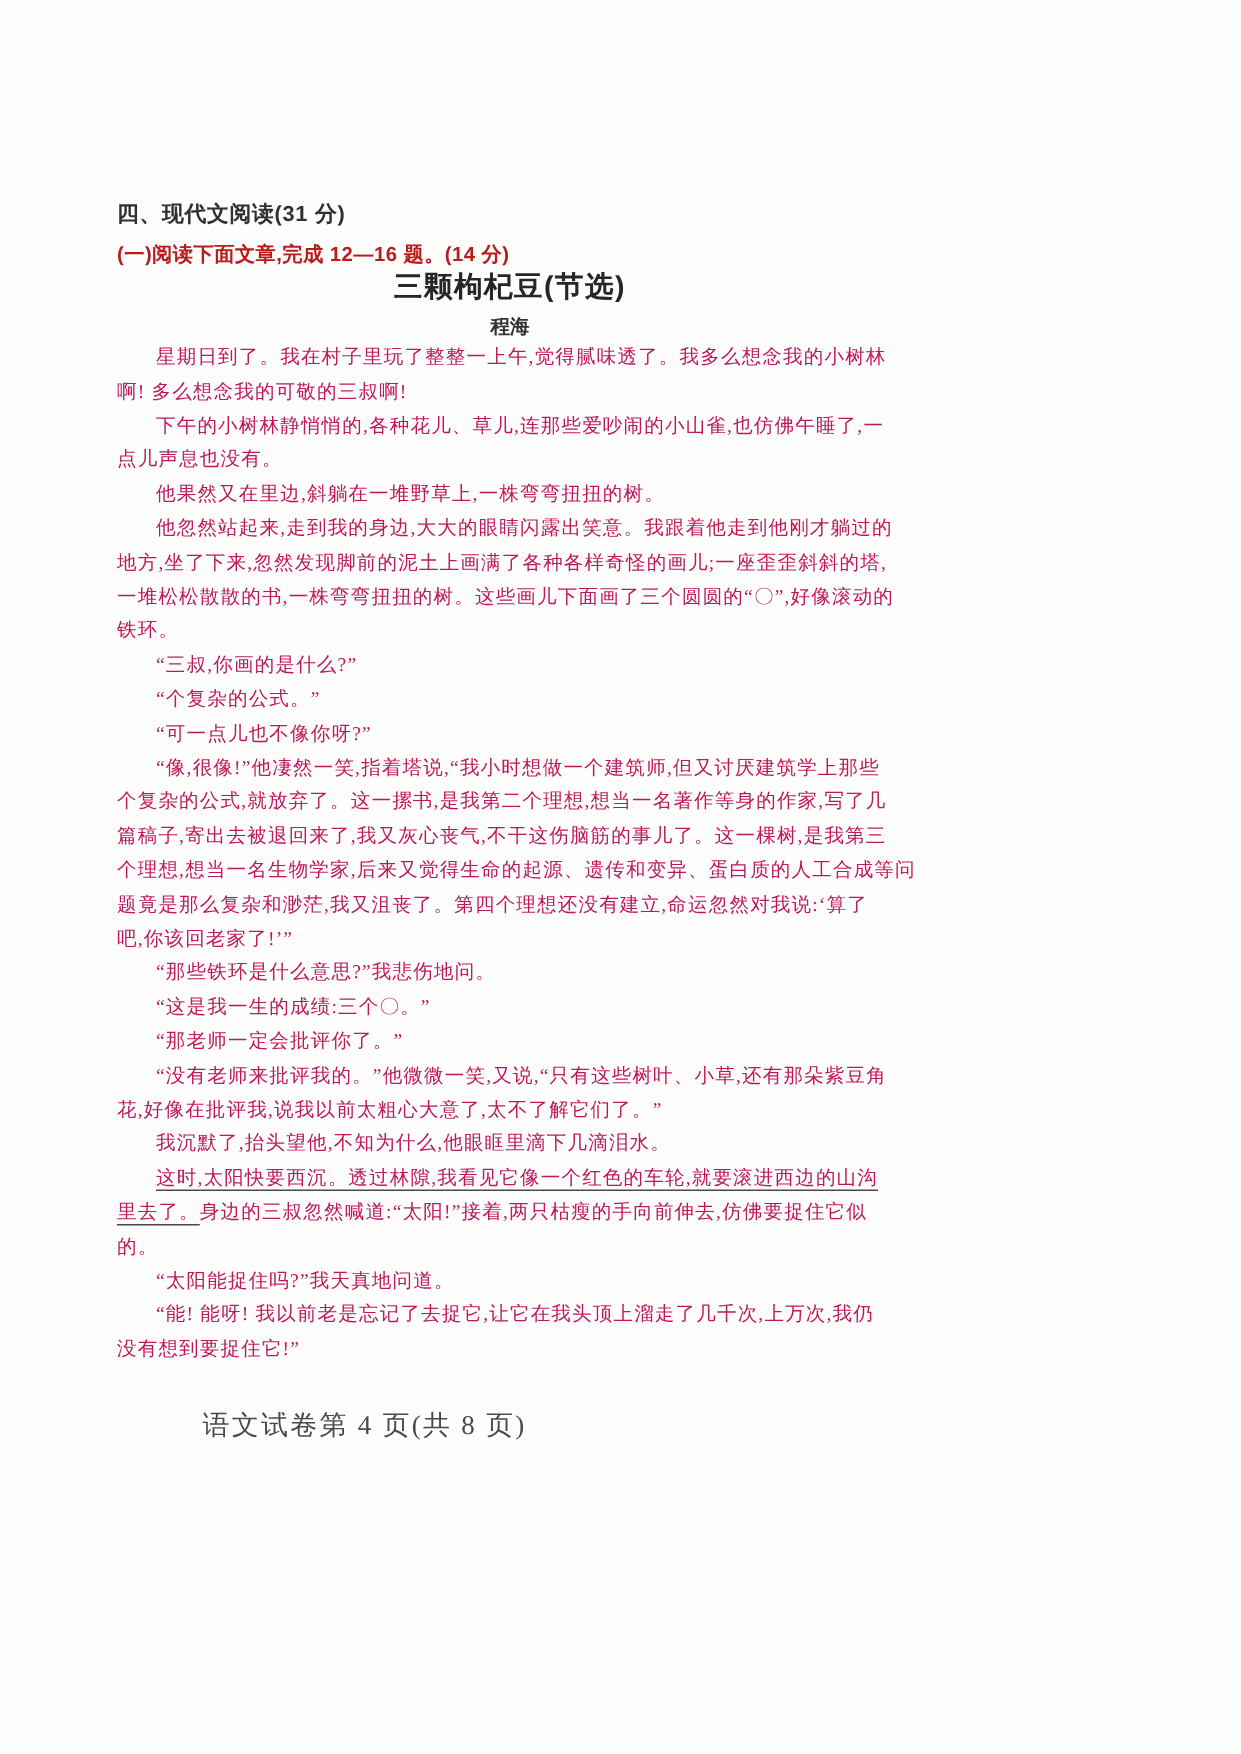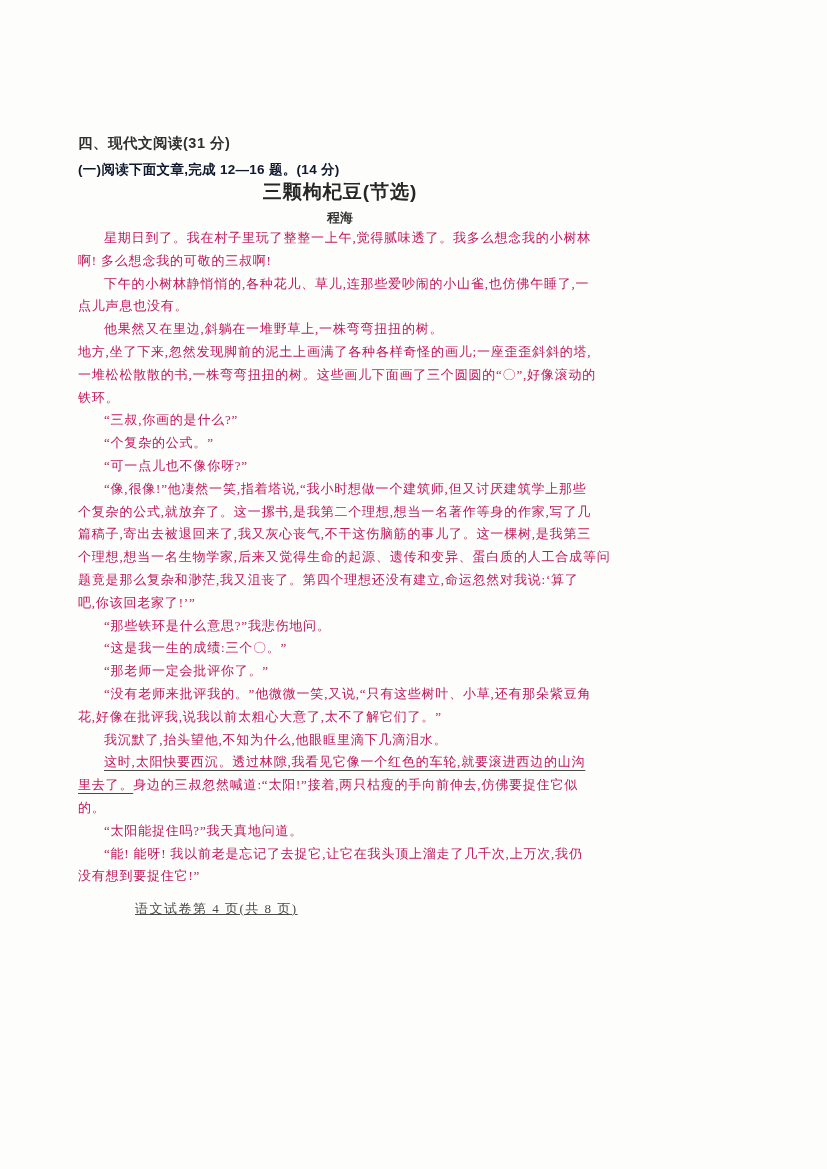--- a/index.html
+++ b/index.html
@@ -21,21 +21,21 @@
     font-size: 14.5px;
     line-height: 18px;
     color: #303030;
     letter-spacing: 0.5px;
   }
   .head2 {
     font-family: "Liberation Sans", sans-serif;
     font-weight: 700;
     font-size: 13.5px;
     line-height: 18px;
-    color: #0f172a;
+    color: #b91c1c;
     margin-top: 9px;
     letter-spacing: 0.3px;
   }
   .title {
     font-family: "Liberation Sans", sans-serif;
     font-weight: 700;
     font-size: 19px;
     line-height: 26px;
     color: #262626;
     text-align: center;
@@ -64,42 +64,42 @@
   .line.indent { padding-left: 26px; }
   .u {
     text-decoration: underline;
     text-underline-offset: 4px;
     text-decoration-thickness: 1px;
     text-decoration-color: #4a4a4a;
   }
   .footer {
     position: absolute;
     left: 135px;
-    top: 900px;
-    font-size: 13px;
+    top: 938px;
+    font-size: 18px;
     letter-spacing: 1.5px;
     color: #4a4a4a;
-    text-decoration: underline;
   }
 </style>
 </head>
 <body>
 
 <div class="page">
   <div class="content">
     <div class="head1">四、现代文阅读(31 分)</div>
     <div class="head2">(一)阅读下面文章,完成 12—16 题。(14 分)</div>
     <h1 class="title">三颗枸杞豆(节选)</h1>
     <div class="author">程海</div>
     <div class="article-body" id="article-body">
         <div class="line indent"><span>星期日到了。我在村子里玩了整整一上午,觉得腻味透了。我多么想念我的小树林</span></div>
         <div class="line"><span>啊! 多么想念我的可敬的三叔啊!</span></div>
         <div class="line indent"><span>下午的小树林静悄悄的,各种花儿、草儿,连那些爱吵闹的小山雀,也仿佛午睡了,一</span></div>
         <div class="line"><span>点儿声息也没有。</span></div>
         <div class="line indent"><span>他果然又在里边,斜躺在一堆野草上,一株弯弯扭扭的树。</span></div>
+        <div class="line indent"><span>他忽然站起来,走到我的身边,大大的眼睛闪露出笑意。我跟着他走到他刚才躺过的</span></div>
         <div class="line"><span>地方,坐了下来,忽然发现脚前的泥土上画满了各种各样奇怪的画儿;一座歪歪斜斜的塔,</span></div>
         <div class="line"><span>一堆松松散散的书,一株弯弯扭扭的树。这些画儿下面画了三个圆圆的“〇”,好像滚动的</span></div>
         <div class="line"><span>铁环。</span></div>
         <div class="line indent"><span>“三叔,你画的是什么?”</span></div>
         <div class="line indent"><span>“个复杂的公式。”</span></div>
         <div class="line indent"><span>“可一点儿也不像你呀?”</span></div>
         <div class="line indent"><span>“像,很像!”他凄然一笑,指着塔说,“我小时想做一个建筑师,但又讨厌建筑学上那些</span></div>
         <div class="line"><span>个复杂的公式,就放弃了。这一摞书,是我第二个理想,想当一名著作等身的作家,写了几</span></div>
         <div class="line"><span>篇稿子,寄出去被退回来了,我又灰心丧气,不干这伤脑筋的事儿了。这一棵树,是我第三</span></div>
         <div class="line"><span>个理想,想当一名生物学家,后来又觉得生命的起源、遗传和变异、蛋白质的人工合成等问</span></div>

